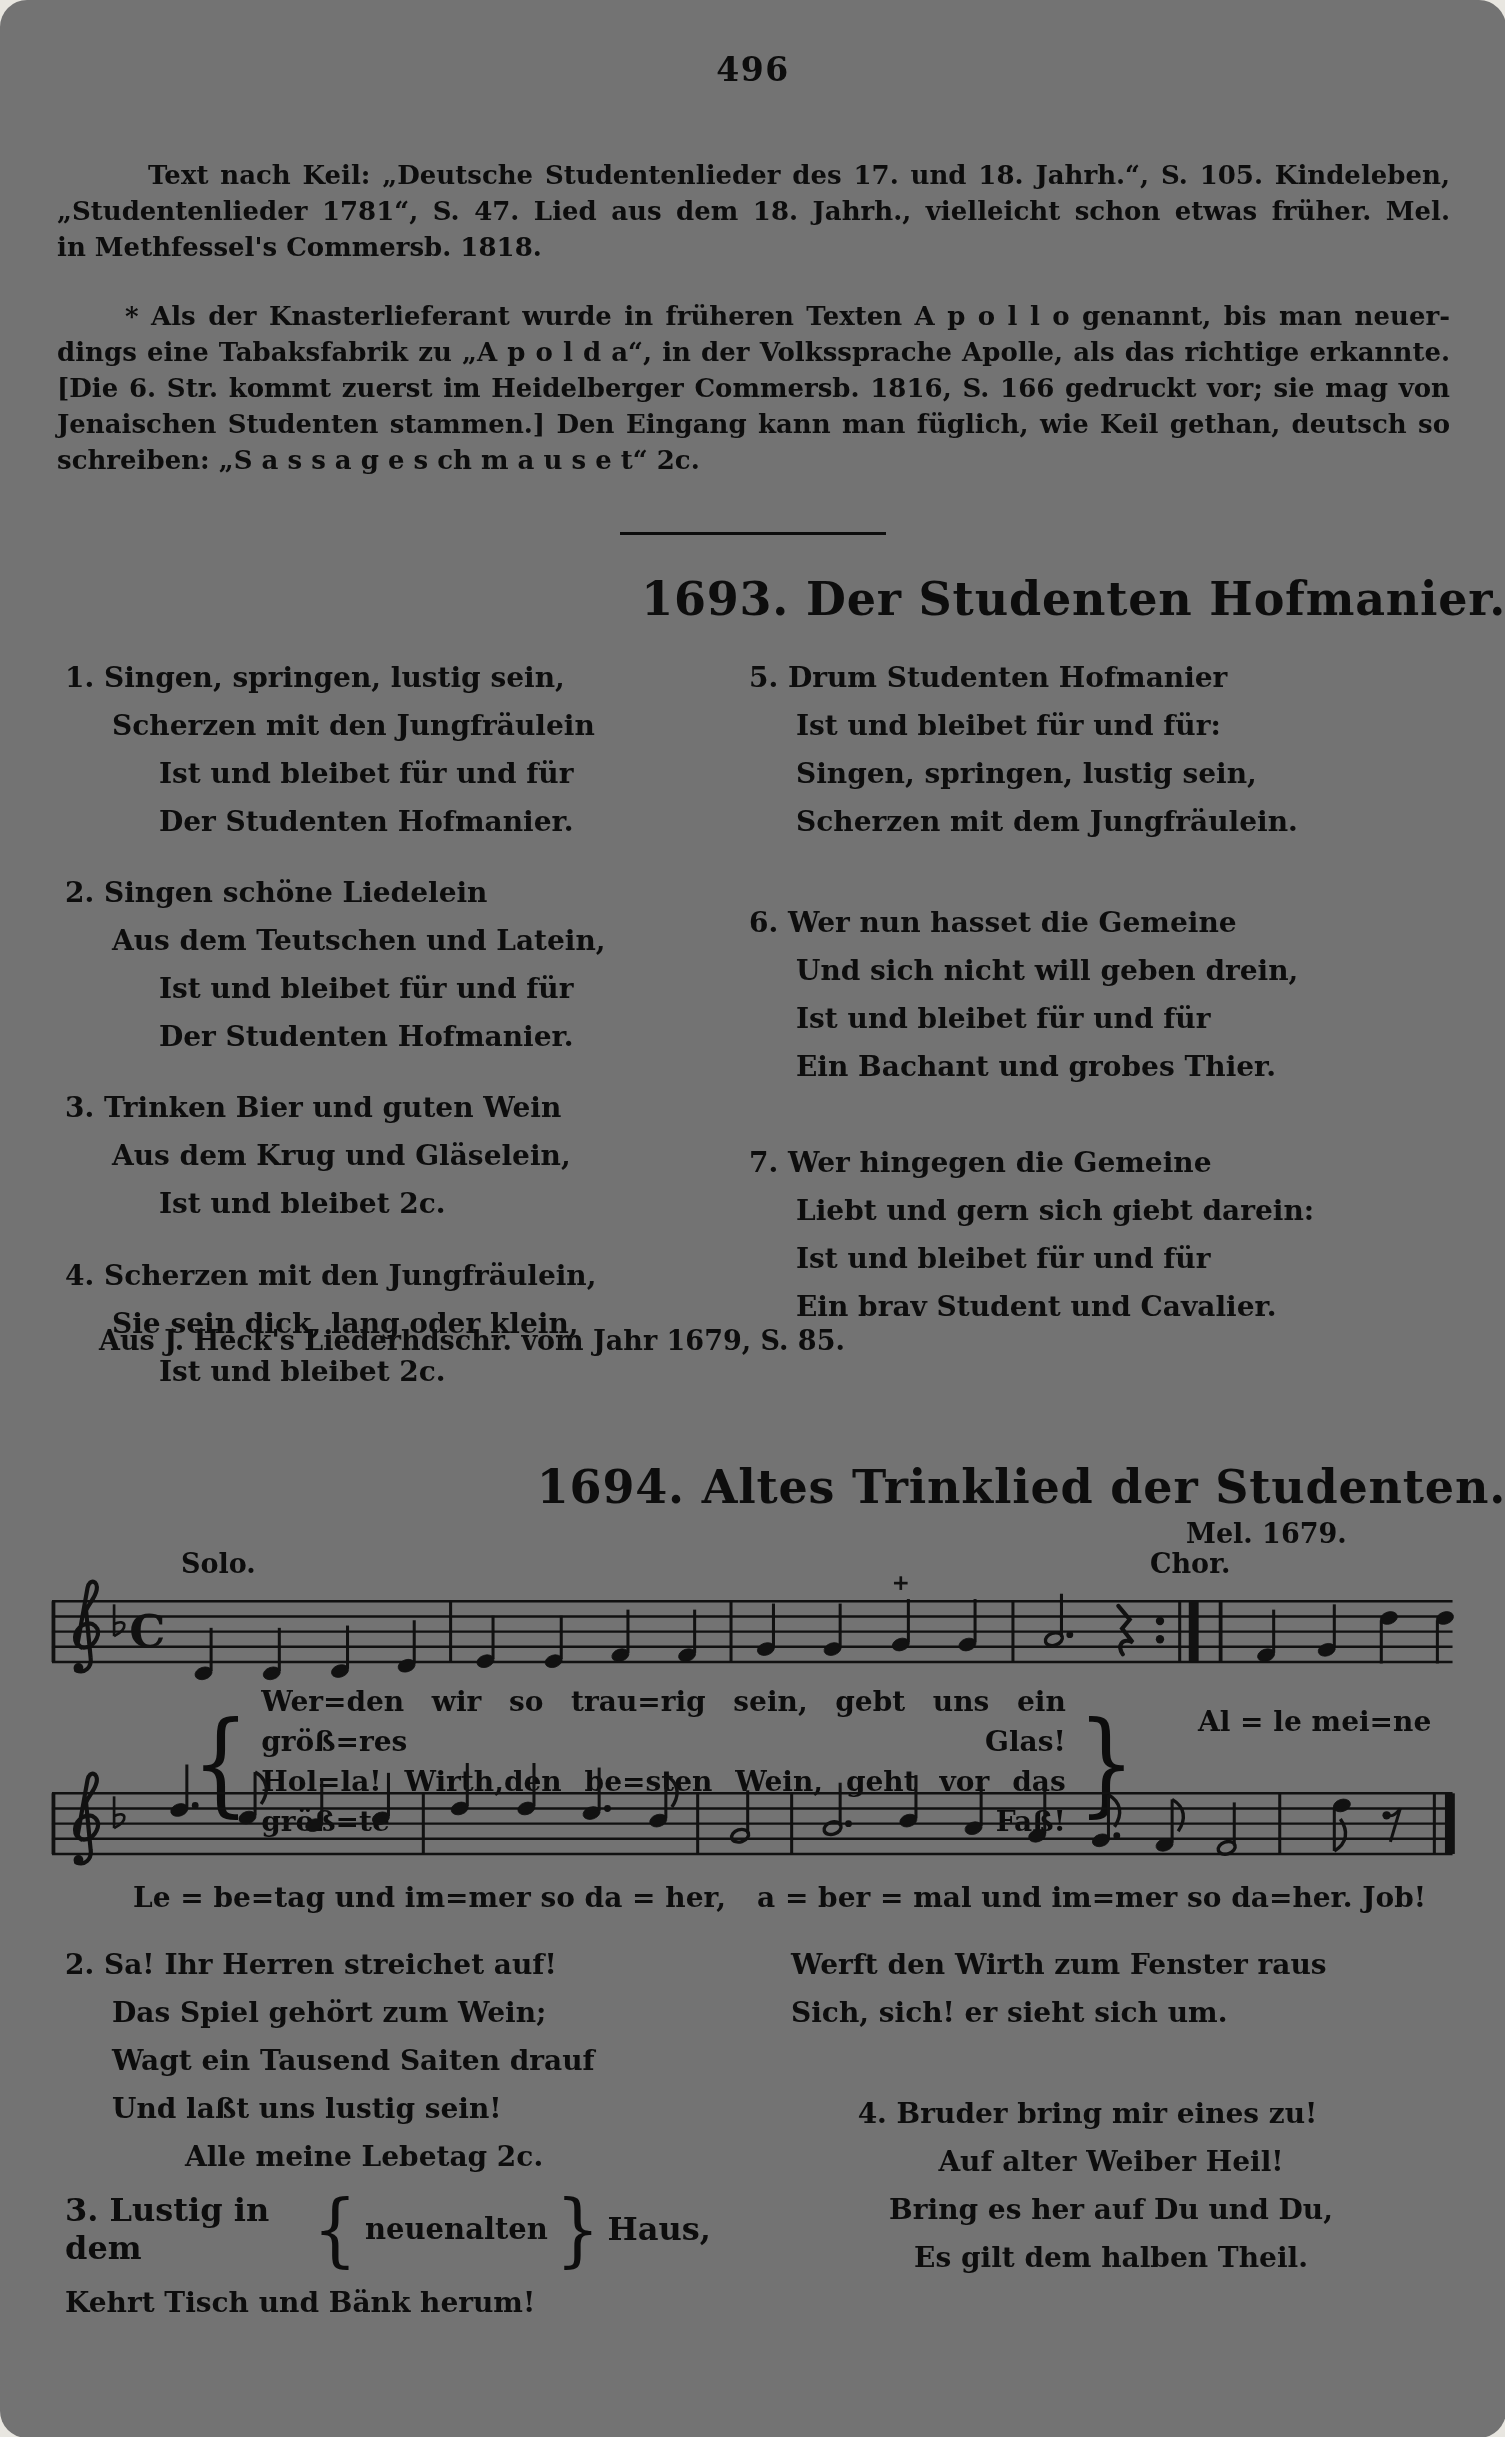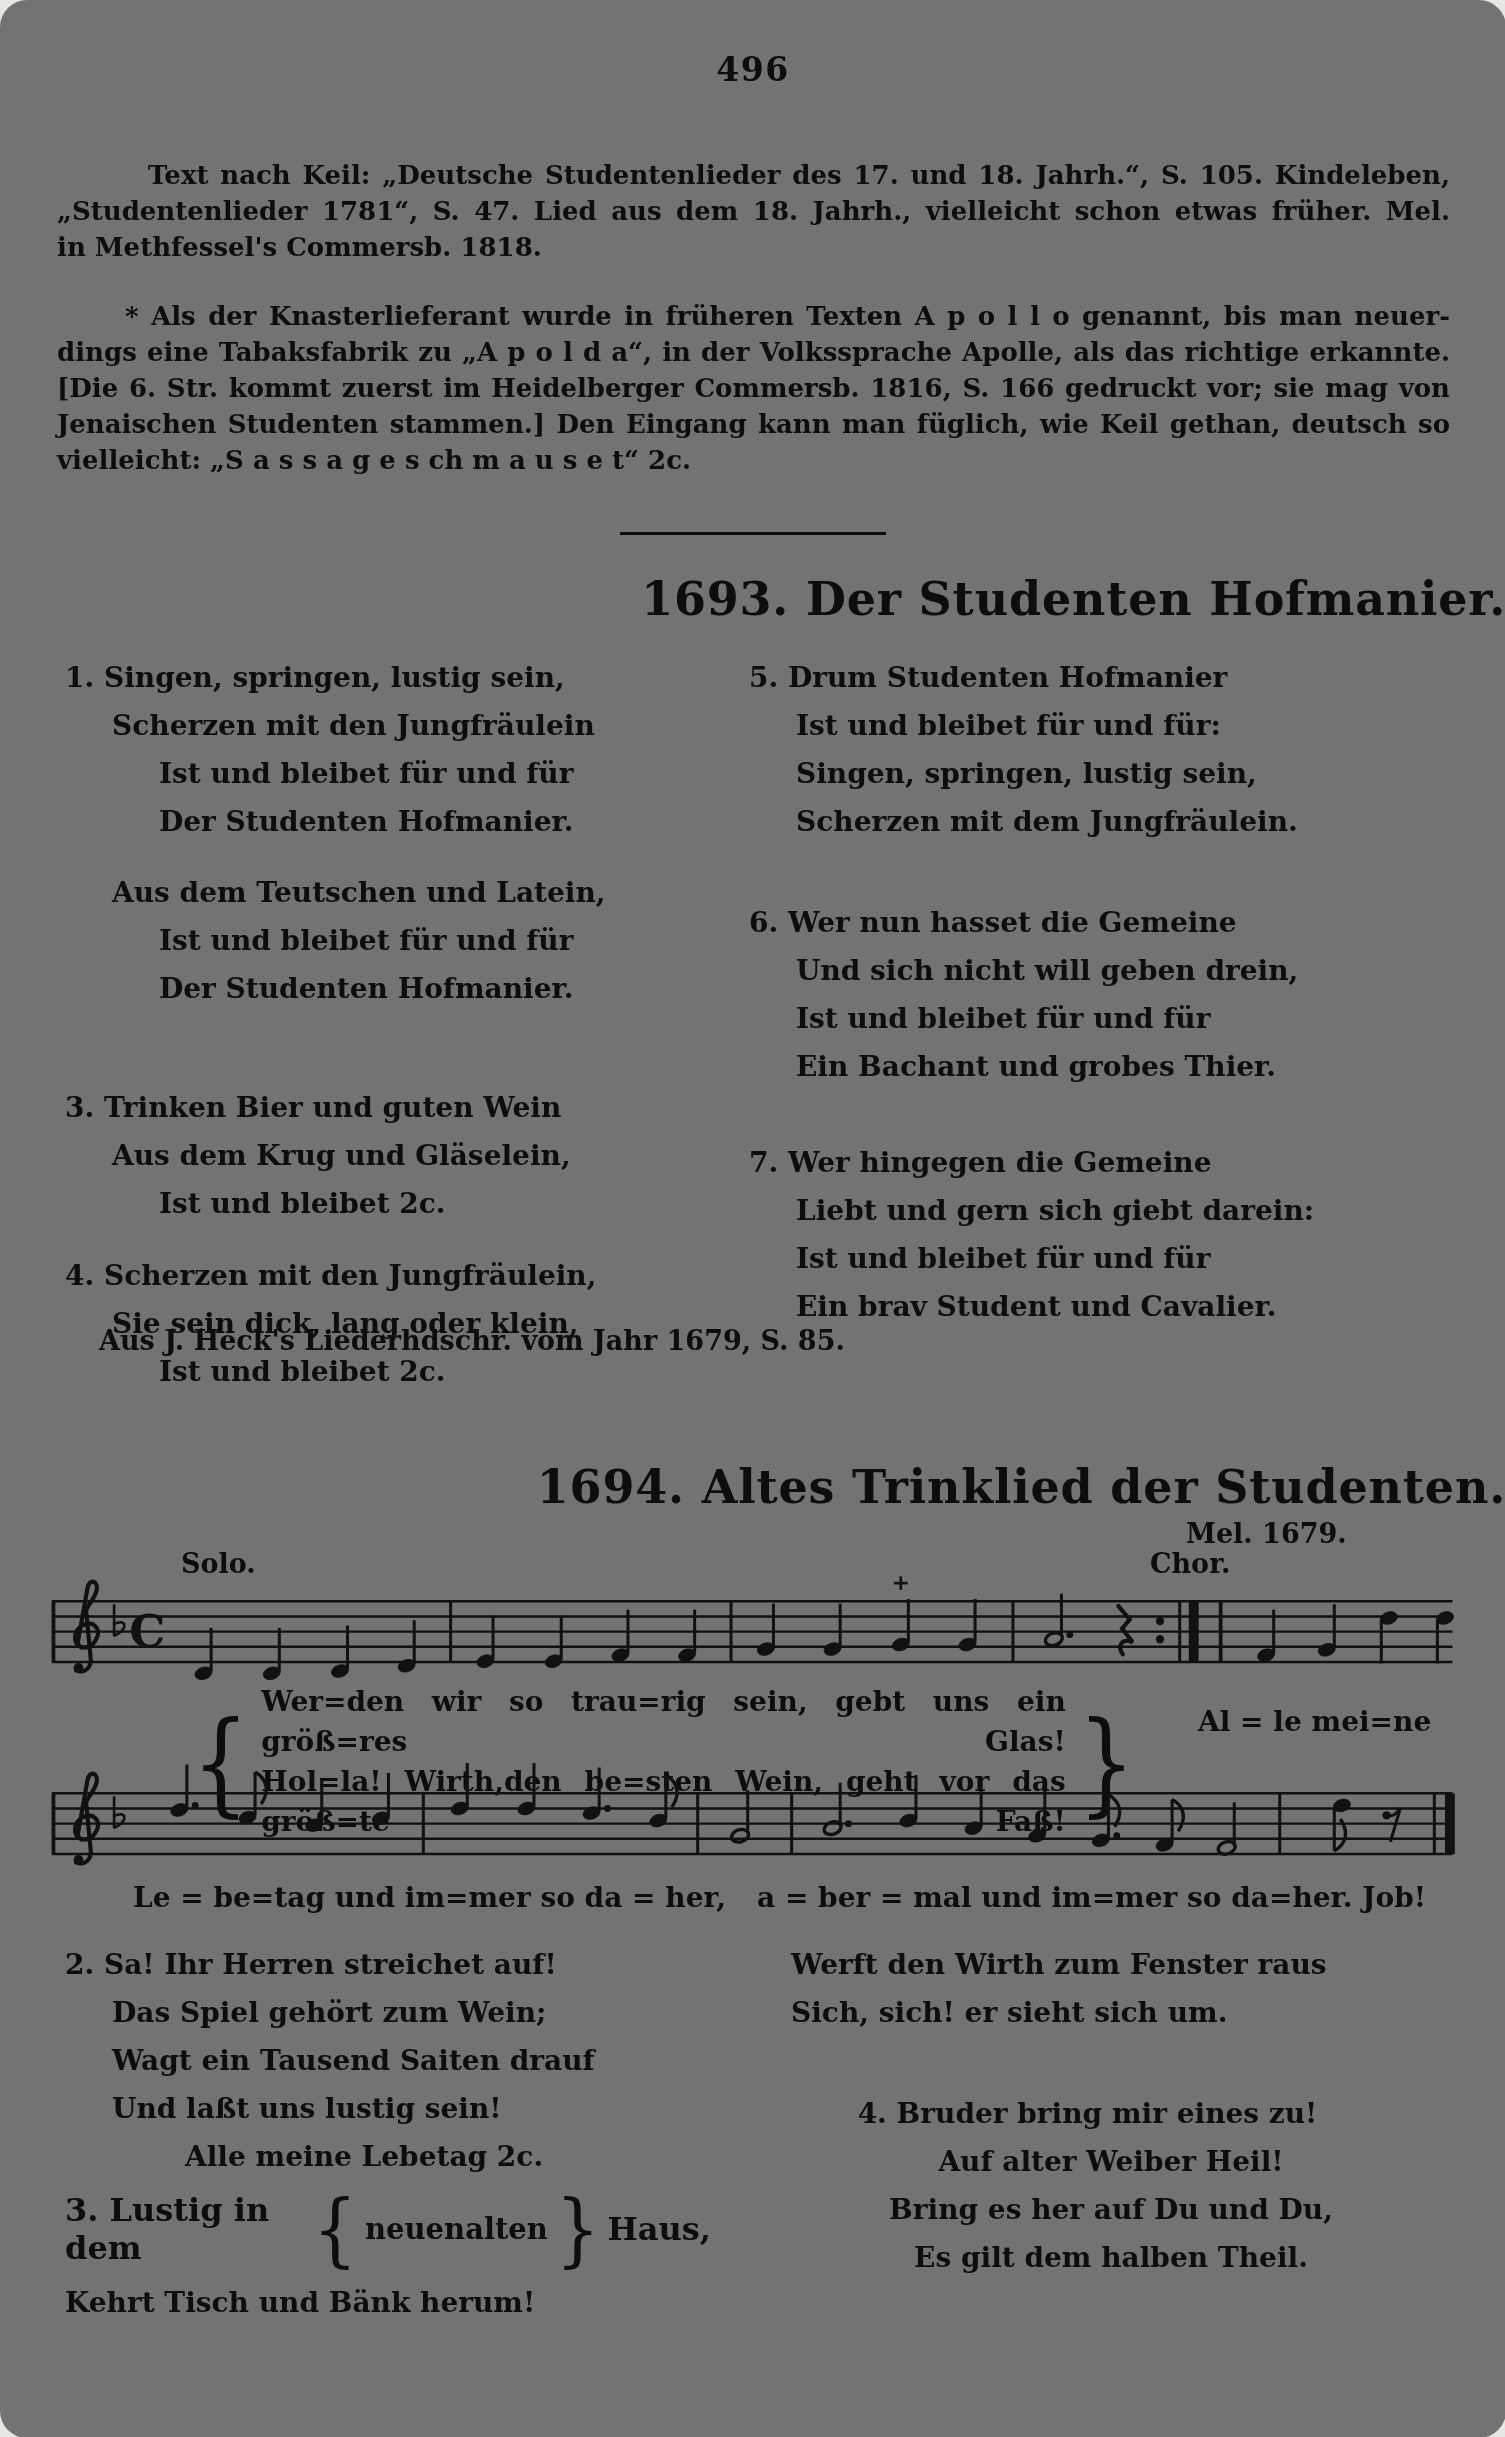--- a/index.html
+++ b/index.html
@@ -39,34 +39,35 @@
     <div class="just ind1">Text nach Keil: „Deutsche Studentenlieder des 17. und 18. Jahrh.“, S. 105. Kindeleben,</div>
     <div class="just">„Studentenlieder 1781“, S. 47. Lied aus dem 18. Jahrh., vielleicht schon etwas früher. Mel.</div>
     <div>in Methfessel's Commersb. 1818.</div>
   </div>
 
   <div class="abs small" style="left:57px;top:298px;width:1393px;">
     <div class="just ind2">* Als der Knasterlieferant wurde in früheren Texten A p o l l o genannt, bis man neuer-</div>
     <div class="just">dings eine Tabaksfabrik zu „A p o l d a“, in der Volkssprache Apolle, als das richtige erkannte.</div>
     <div class="just">[Die 6. Str. kommt zuerst im Heidelberger Commersb. 1816, S. 166 gedruckt vor; sie mag von</div>
     <div class="just">Jenaischen Studenten stammen.] Den Eingang kann man füglich, wie Keil gethan, deutsch so</div>
-    <div>vielleicht: „S a s s a  g e s ch m a u s e t“ 2c.</div>
+    <div>schreiben: „S a s s a  g e s ch m a u s e t“ 2c.</div>
   </div>
 
   <div class="abs rule" style="left:620px;top:532px;width:266px;"></div>
 
   <div class="abs songtitle" style="top:572px;">1693. Der Studenten Hofmanier.</div>
 
   <div class="abs verse" style="left:65px;top:654px;width:646px;">
     <div>1. Singen, springen, lustig sein,</div>
     <div class="i1">Scherzen mit den Jungfräulein</div>
     <div class="i2">Ist und bleibet für und für</div>
     <div class="i2">Der Studenten Hofmanier.</div>
   </div>
   <div class="abs verse" style="left:65px;top:869px;width:646px;">
+    <div>2. Singen schöne Liedelein</div>
     <div class="i1">Aus dem Teutschen und Latein,</div>
     <div class="i2">Ist und bleibet für und für</div>
     <div class="i2">Der Studenten Hofmanier.</div>
   </div>
   <div class="abs verse" style="left:65px;top:1084px;width:646px;">
     <div>3. Trinken Bier und guten Wein</div>
     <div class="i1">Aus dem Krug und Gläselein,</div>
     <div class="i2">Ist und bleibet 2c.</div>
   </div>
   <div class="abs verse" style="left:65px;top:1252px;width:646px;">

